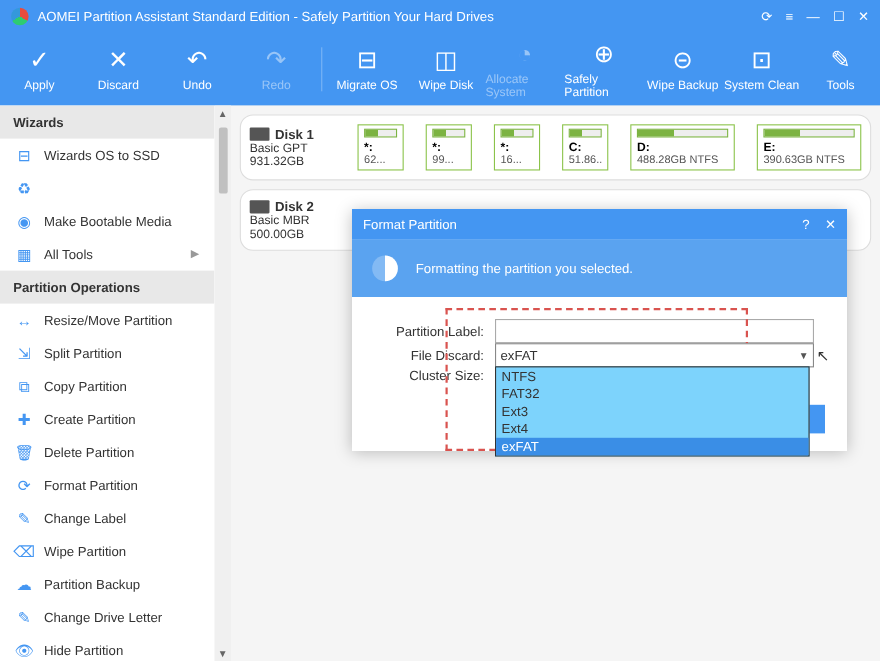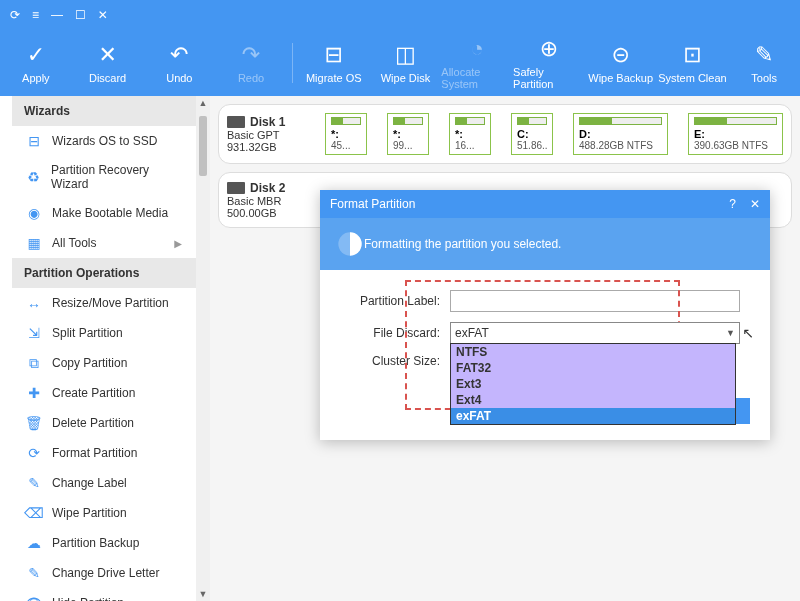--- a/index.html
+++ b/index.html
@@ -8,62 +8,66 @@
 .titlebar-left { display:flex; align-items:center; gap:8px; }
 .titlebar-right { display:flex; gap:12px; }
 .titlebar-right span { cursor:pointer; }
 .logo { width:16px; height:16px; border-radius:50%; background:conic-gradient(#e74c3c 0 120deg,#2ecc71 120deg 240deg,#3498db 240deg 360deg); }
 .toolbar { background:#4496f2; height:66px; display:flex; align-items:center; color:#fff; }
 .tool { display:flex; flex-direction:column; align-items:center; justify-content:center; width:78px; height:66px; cursor:pointer; font-size:11px; gap:4px; }
 .tool.disabled { opacity:.45; }
 .tool-icon { font-size:22px; height:26px; display:flex; align-items:center; justify-content:center; }
 .tool-sep { width:1px; height:40px; background:rgba(255,255,255,.3); margin:0 5px; }
 .main { display:flex; height:505px; }
-.sidebar-wrap { width:210px; background:#fff; position:relative; display:flex;padding-left:12px; }
+.sidebar-wrap { width:210px; background:#fff; position:relative; display:flex; }
 .sidebar { width:195px; overflow:hidden; }
 .sidebar-scroll { width:15px; background:#f0f0f0; display:flex; flex-direction:column; align-items:center; justify-content:space-between; padding:2px 0; }
 .scroll-thumb { width:8px; height:60px; background:#c0c0c0; border-radius:2px; margin-top:8px; }
 .scroll-arrow { font-size:9px; color:#666; }
 .section-head { background:#e8e8e8; font-size:12px; font-weight:600; padding:8px 12px; color:#333; }
 .side-item { display:flex; align-items:center; gap:10px; padding:7px 14px; font-size:12px; color:#333; cursor:pointer; }
 .side-icon { width:16px; height:16px; display:flex; align-items:center; justify-content:center; font-size:14px; color:#4496f2; }
 .chev { margin-left:auto; color:#999; font-size:10px; }
 .content { flex:1; padding:8px; background:#f5f5f5; overflow:hidden; }
 .disk-row { background:#fff; border:1px solid #ddd; border-radius:12px; margin-bottom:8px; padding:8px; display:flex; gap:20px; }
 .disk-label { width:78px; display:flex; flex-direction:column; justify-content:center; font-size:11px; color:#333; }
 .disk-label .name { font-weight:600; display:flex; align-items:center; gap:5px; font-size:12px; }
 .disk-icon { width:18px; height:12px; background:#555; border-radius:1px; display:inline-block; }
 .part { border:1px solid #8bc34a; flex:1; padding:3px 5px; font-size:10px; min-width:35px; }
 .part-bar { height:8px; margin-bottom:3px; background:linear-gradient(to right,#7cb342 40%,#eee 40%); border:1px solid #7cb342; }
 .part .ltr { font-weight:600; font-size:11px; }
 .part .sz { color:#555; white-space:nowrap; overflow:hidden; }
 .modal { position:absolute; left:320px; top:190px; width:450px; background:#fff; box-shadow:0 2px 14px rgba(0,0,0,.25); }
 .modal-head { background:#4496f2; color:#fff; height:28px; display:flex; align-items:center; justify-content:space-between; padding:0 10px; font-size:12px; }
 .modal-head-r { display:flex; gap:14px; }
-.modal-banner { background:#5aa3f0; color:#fff; padding:12px 16px; display:flex; align-items:center; font-size:12px; }
+.modal-banner { background:#5aa3f0; color:#fff; padding:12px 16px; display:flex; align-items:center; gap:14px; font-size:12px; }
 .banner-icon { width:28px; height:28px; }
 .modal-body { padding:20px 30px 14px; position:relative; }
 .highlight { position:absolute; left:85px; top:10px; width:275px; height:130px; border:2px dashed #d9534f; pointer-events:none; }
-.form-row { display:flex; align-items:center; gap:10px; margin-bottom:10px; font-size:12px; color:#333; }
+.form-row { display:flex; align-items:center; gap:10px; font-size:12px; color:#333; }
 .form-row label { width:90px; text-align:right; }
 .form-row input[type=text] { flex:1; height:22px; border:1px solid #aaa; padding:0 4px; font-size:12px; }
 .select-wrap { position:relative; flex:1; }
 .select-box { height:22px; border:1px solid #888; display:flex; align-items:center; justify-content:space-between; padding:0 4px; font-size:12px; background:#fff; cursor:pointer; }
 .select-arrow { font-size:9px; color:#555; }
 .cursor { position:absolute; right:-14px; top:3px; font-size:14px; pointer-events:none; }
-.dropdown { position:absolute; top:21px; left:0; right:4px; border:1px solid #333; background:#c4b5fd; z-index:10;font-weight:bold; }
+.dropdown { position:absolute; top:21px; left:0; right:4px; border:1px solid #333; background:#7dd3fc; z-index:10; }
 .dropdown div { padding:1px 5px; font-size:12px; cursor:pointer; }
 .dropdown div.sel { background:#3a8ee6; color:#fff; }
 .modal-foot { display:flex; justify-content:flex-end; padding:6px 20px 16px; }
 .btn-ok { background:#4496f2; color:#fff; border:none; width:70px; height:26px; font-size:12px; cursor:pointer; }
 </style>
 </head>
 <body>
 
 <div class="titlebar">
+  <div class="titlebar-left">
+    <span class="logo"></span>
+    <span>AOMEI Partition Assistant Standard Edition - Safely Partition Your Hard Drives</span>
+  </div>
   <div class="titlebar-right">
     <span>⟳</span>
     <span>≡</span>
     <span>—</span>
     <span>☐</span>
     <span>✕</span>
   </div>
 </div>
 
 <div class="toolbar" id="toolbar">
@@ -119,21 +123,20 @@
     <div class="sidebar">
       <div class="section-head">Wizards</div>
       <div id="wizards">
           <div class="side-item">
         <span class="side-icon">⊟</span>
         <span>Wizards OS to SSD</span>
 
       </div>
           <div class="side-item">
         <span class="side-icon">♻</span>
-        <span>Partition Recovery Wizard</span>
 
       </div>
           <div class="side-item">
         <span class="side-icon">◉</span>
         <span>Make Bootable Media</span>
 
       </div>
           <div class="side-item">
         <span class="side-icon">▦</span>
         <span>All Tools</span>
@@ -208,21 +211,21 @@
   <div class="content" id="content">
       <div class="disk-row">
       <div class="disk-label">
         <span class="name"><span class="disk-icon"></span>Disk 1</span>
         <span>Basic GPT</span>
         <span>931.32GB</span>
       </div>
       <div class="part" style="flex:0 0 42px">
       <div class="part-bar"></div>
       <div class="ltr">*:</div>
-      <div class="sz">45...</div>
+      <div class="sz">62...</div>
     </div>
         <div class="part" style="flex:0 0 42px">
       <div class="part-bar"></div>
       <div class="ltr">*:</div>
       <div class="sz">99...</div>
     </div>
         <div class="part" style="flex:0 0 42px">
       <div class="part-bar"></div>
       <div class="ltr">*:</div>
       <div class="sz">16...</div>

